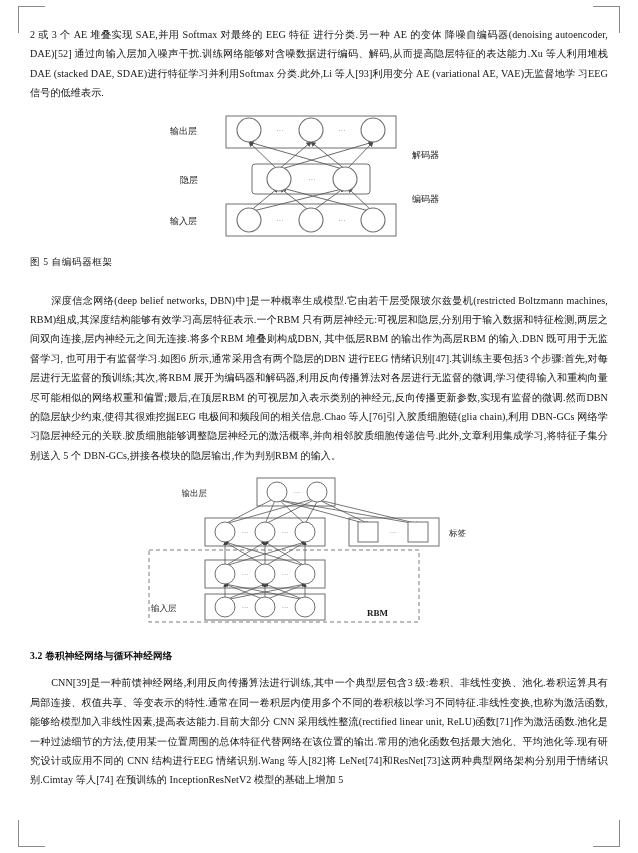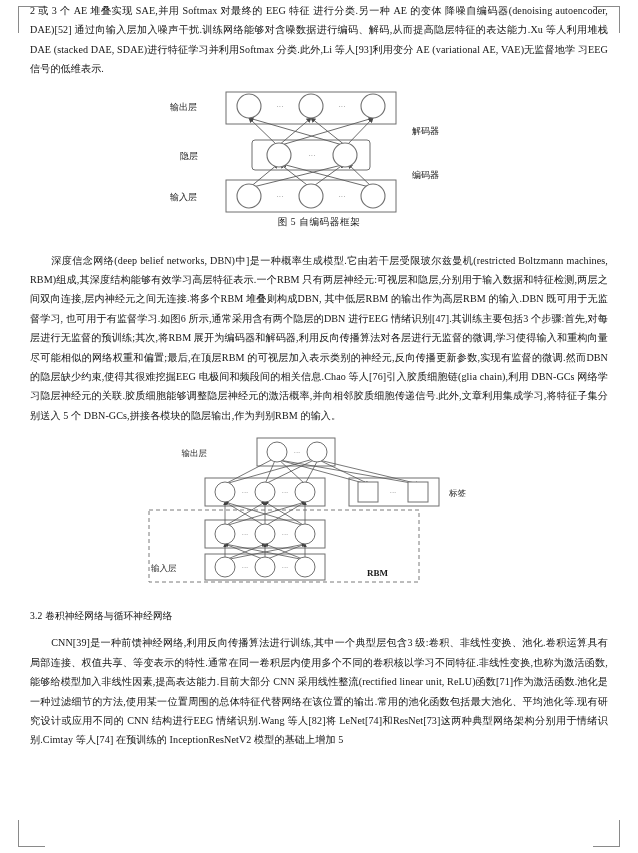--- a/index.html
+++ b/index.html
@@ -24,54 +24,54 @@
     pointer-events: none;
   }
   .crop.tl { left: 18px;  top: 6px;   border-left: 1.2px solid #8a8a8a; border-top: 1.2px solid #8a8a8a; }
   .crop.tr { right: 18px; top: 6px;   border-right: 1.2px solid #8a8a8a; border-top: 1.2px solid #8a8a8a; }
   .crop.bl { left: 18px;  bottom: 6px; border-left: 1.2px solid #8a8a8a; border-bottom: 1.2px solid #8a8a8a; }
   .crop.br { right: 18px; bottom: 6px; border-right: 1.2px solid #8a8a8a; border-bottom: 1.2px solid #8a8a8a; }
 
   .page {
     position: absolute;
     left: 30px;
-    top: 1px;
+    top: 25px;
     width: 578px;
   }
 
   p.body-text {
     margin: 0 0 0 0;
     font-size: 10.1px;
     line-height: 19.4px;
     text-align: justify;
     text-justify: inter-character;
     letter-spacing: 0.1px;
     color: #141414;
   }
   p.indent { text-indent: 2.1em; font-family: Liberation Serif, serif; }
 
   .sec-head {
     font-size: 9.6px;
-    font-weight: normal;
+    font-weight: bold;
     line-height: 16px;
     margin: 0;
     color: #0d0d0d;
     letter-spacing: 0.2px;
   }
 
   .gap-lg  { height: 22px; }
   .gap-sm  { height: 9px; }
 
   
   .figure { position: relative; width: 578px; }
   .fig-caption {
-    text-align: center;
     font-size: 9.6px;
     color: #1a1a1a;
     letter-spacing: 0.6px;
+    margin-top: 16px;
   }
   .fig-caption.bold { font-weight: bold; letter-spacing: 0.2px; }
 
   .fig-svg { display: block; margin: 0 auto; }
 
   .fig5-wrap { height: 128px; position: relative; }
   .fig6-wrap { height: 152px; position: relative; }
 </style>
 </head>
 <body>

